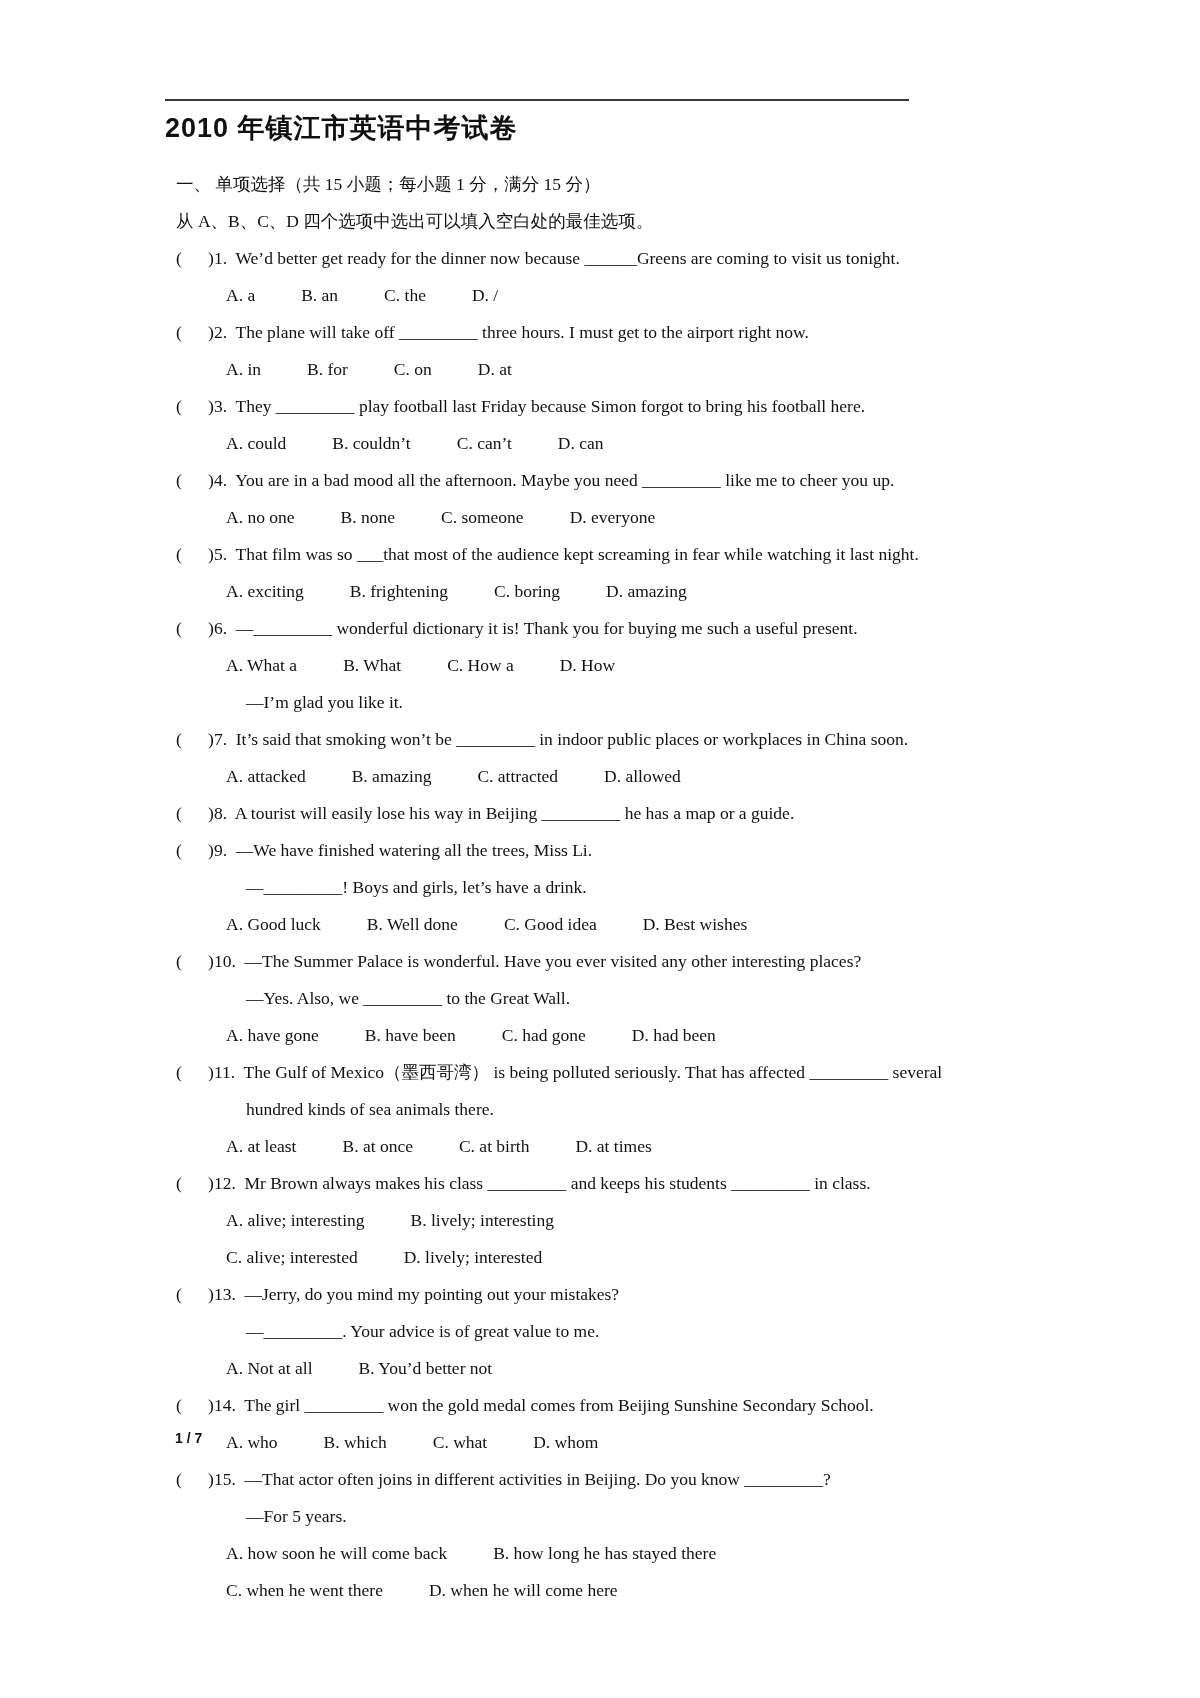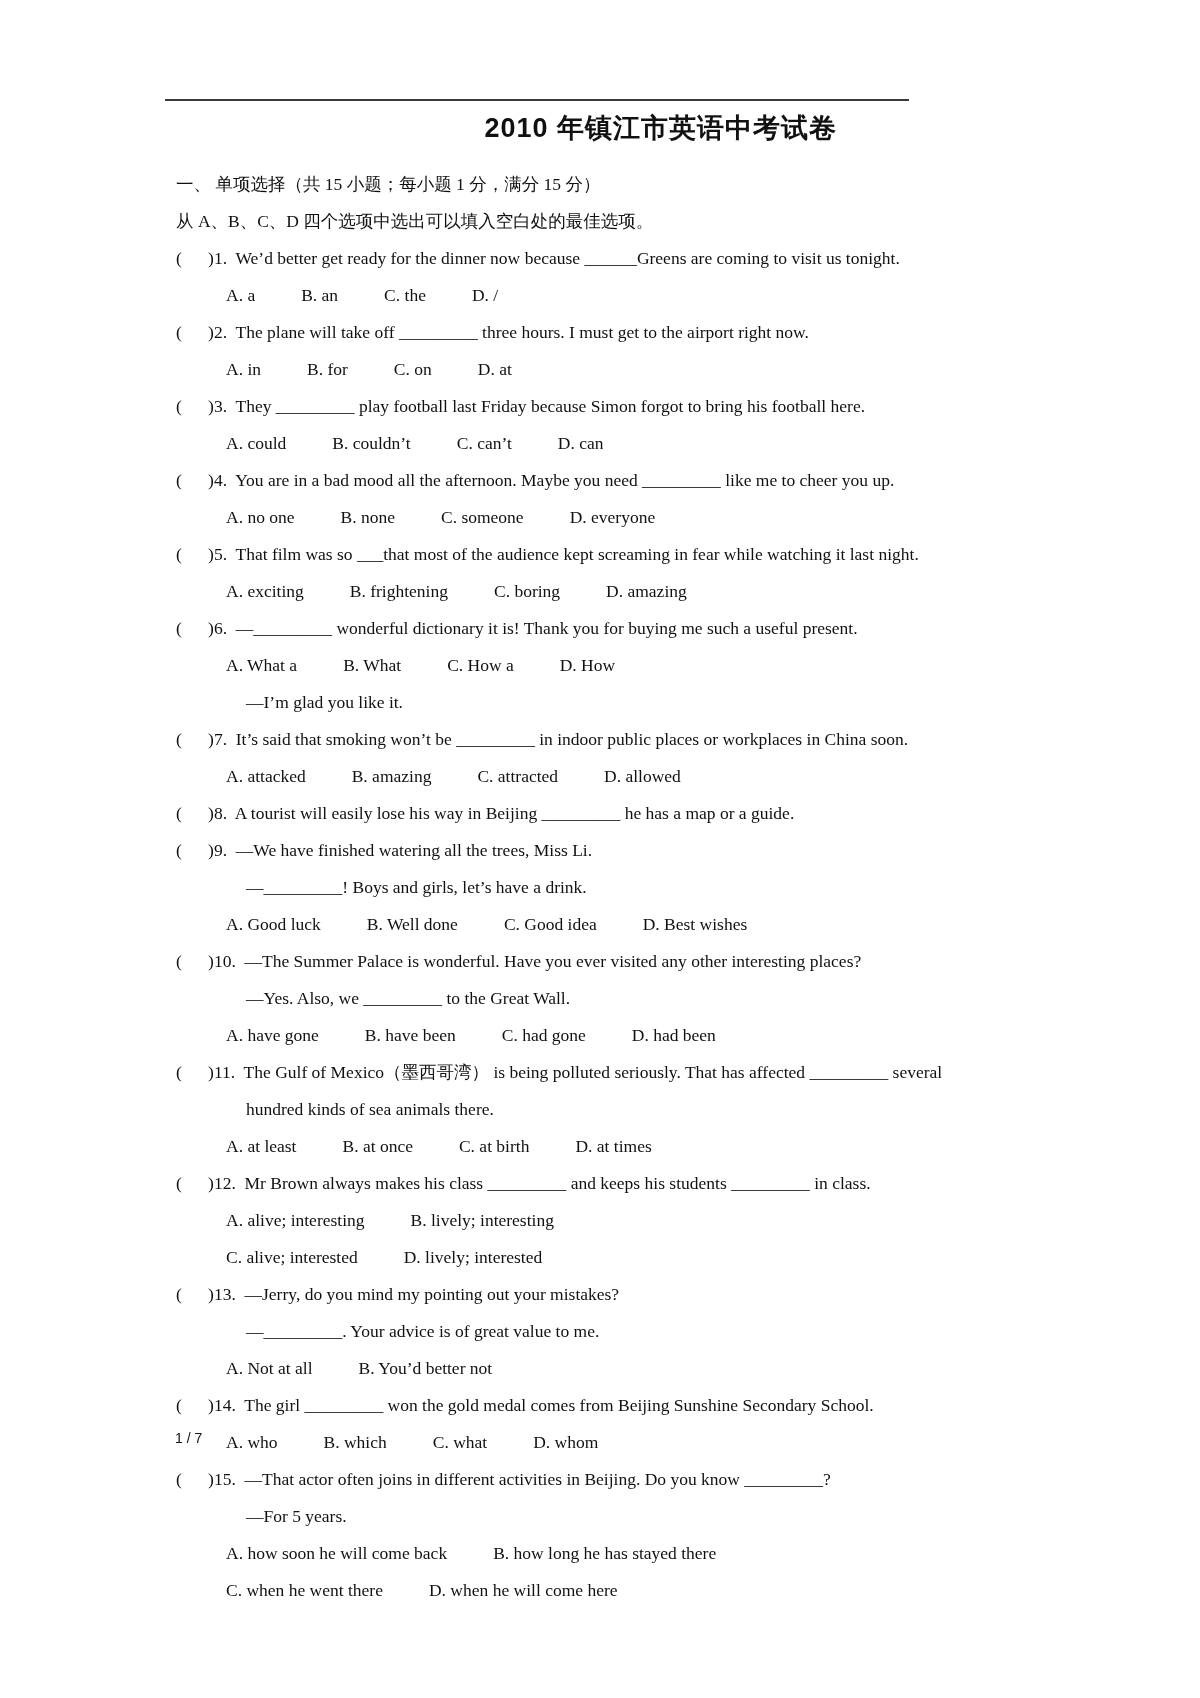--- a/index.html
+++ b/index.html
@@ -23,21 +23,21 @@
     width: 744px;
     height: 0;
     border-top: 2px solid #3a3a3a;
   }
   .title {
     position: absolute;
     top: 110px;
     left: 165px;
     width: 672px;
     margin: 0;
-    text-align: right;
+    text-align: left;
     font-size: 27px;
     font-weight: bold;
     letter-spacing: 1px;
   }
   .content {
     position: absolute;
     top: 162px;
     left: 168px;
     width: 845px;
     font-size: 17.5px;
@@ -58,21 +58,21 @@
     display: inline-block;
     margin-right: 46px;
     white-space: pre;
   }
   .opt:last-child { margin-right: 0; }
   .footer {
     position: absolute;
     left: 175px;
     top: 1430px;
     font-size: 14px;
-    font-weight: normal;
+    font-weight: bold;
   }
 </style>
 </head>
 <body>
 
 <div class="page">
   <div class="top-rule"></div>
   <h1 class="title">2010 年镇江市英语中考试卷</h1>
 
   <div class="content">

